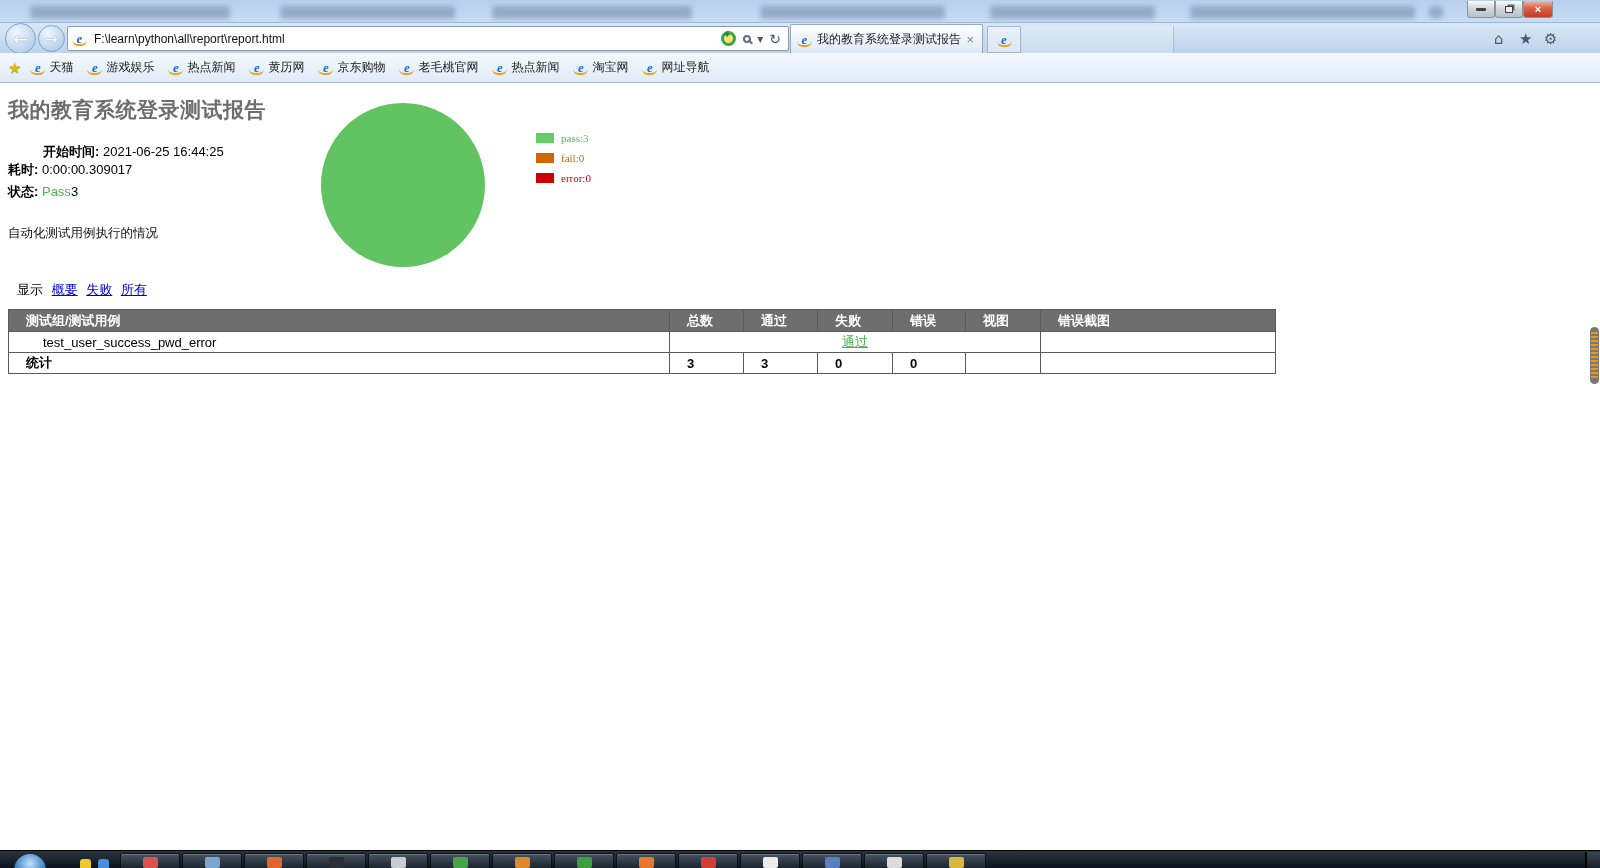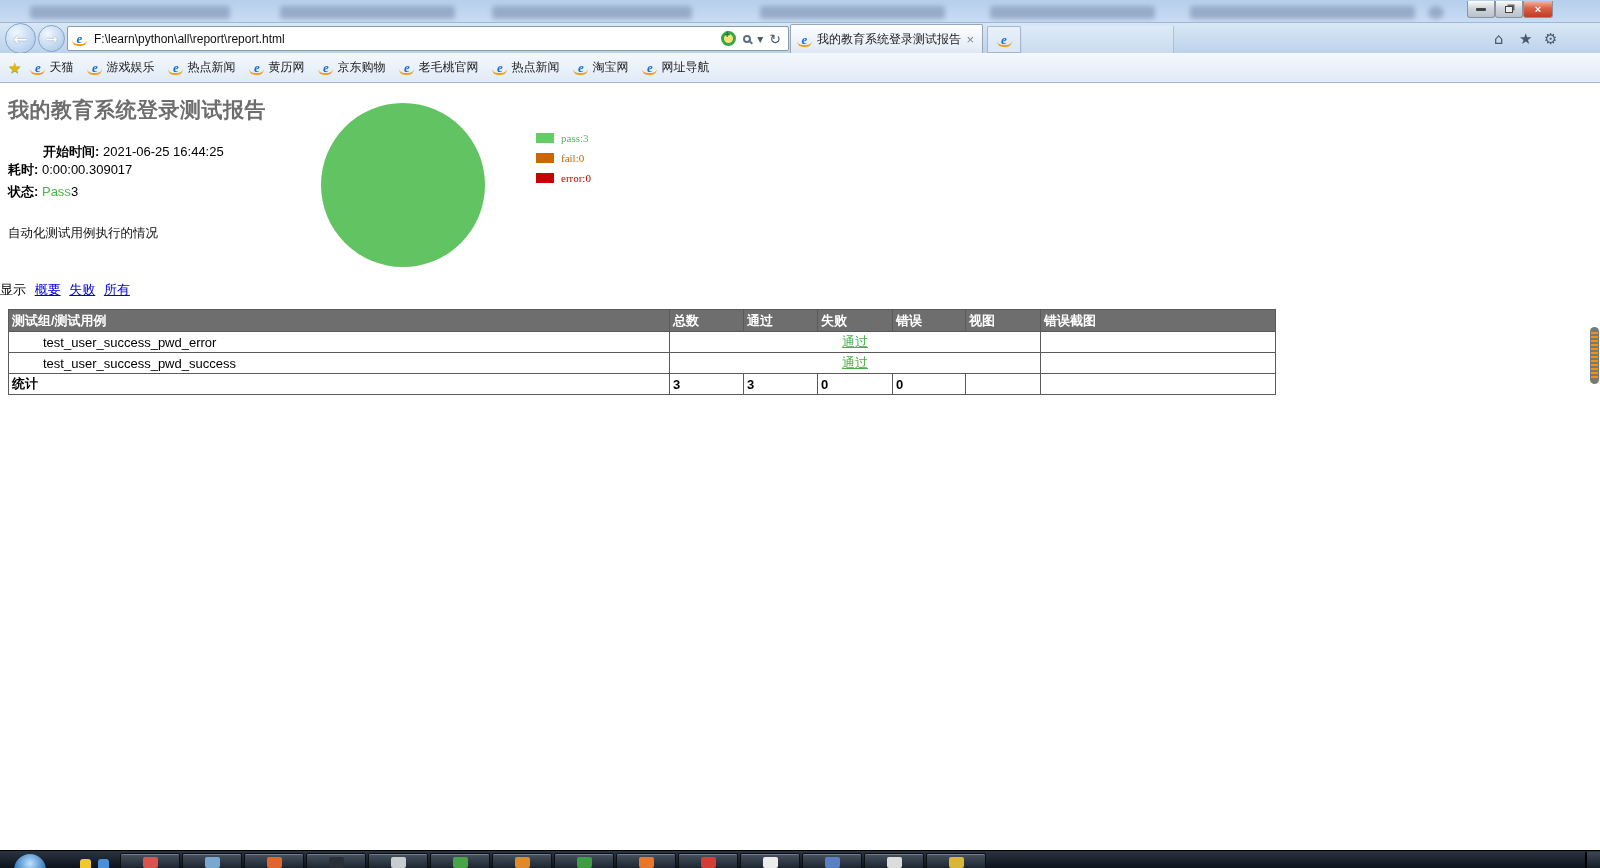--- a/index.html
+++ b/index.html
@@ -70,34 +70,34 @@
   .add-fav { color:#e7b416; text-shadow:0 1px 0 #7ab648; font-size:15px; margin-right:2px; font-family:"DejaVu Sans",sans-serif; }
 
   
   .rpt-title { position:absolute; left:8px; top:13px; font-size:21px; font-weight:bold;
                color:#6d6d6d; letter-spacing:0.5px; }
   .info { position:absolute; left:8px; font-size:13px; color:#000; }
   .info b { font-weight:bold; }
   .i1 { top:60px;margin-left:35px; } .i2 { top:78px; } .i3 { top:100px; }
   .pass-green { color:#4db54d; }
   .desc { position:absolute; left:8px; top:142px; font-size:12.5px; color:#111; }
-  .filters { position:absolute; left:0; top:198px; font-size:13px; color:#000; }
+  .filters { position:absolute; left:17px; top:198px; font-size:13px; color:#000; }
   .filters a { color:#0000d4; text-decoration:underline; margin-left:5px; }
 
   .pie { position:absolute; left:321px; top:20px; width:164px; height:164px;
          border-radius:50%; background:#61c361; }
   .legend { position:absolute; left:536px; top:49px; font-size:11px;font-family:Liberation Serif, serif; }
   .lg-row { display:flex; align-items:center; height:11px; margin-bottom:9px; }
   .lg-sw { width:18px; height:10px; margin-right:7px; }
   .sw-pass { background:#66cc66; } .sw-fail { background:#cc6600; } .sw-error { background:#cc0000; }
   .tx-pass { color:#55b855; } .tx-fail { color:#cc6600; } .tx-error { color:#cc0000; }
 
   table.report { position:absolute; left:8px; top:226px; width:1267px;
                  border-collapse:collapse; table-layout:fixed; font-size:13px; }
-  table.report th, table.report td { border:1px solid #5a5a5a; padding:1px 3px; overflow:hidden; white-space:nowrap; }
+  table.report th, table.report td { border:1px solid #5a5a5a; padding:1px 17px; overflow:hidden; white-space:nowrap; }
   table.report th { background:#6e6e6e; color:#fff; font-weight:bold; text-align:left; height:22px; }
   tr.class-row td { background:#64c364; height:20px; }
   tr.case-row td { height:20px; }
   tr.case-row .case-name { padding-left:34px; }
   tr.footer-row td { height:21px; font-weight:bold; }
   a.detail-link { color:#7d007d; text-decoration:underline; }
   a.pass-link { color:#4dae4d; text-decoration:underline; }
   td.center { text-align:center; }
 
   
@@ -275,25 +275,20 @@
       <th>失败</th>
       <th>错误</th>
       <th>视图</th>
       <th>错误截图</th>
     </tr>
     <tr class="case-row">
       <td class="case-name">test_user_success_pwd_error</td>
       <td class="center" colspan="5"><a href="#" class="pass-link">通过</a></td>
       <td></td>
     </tr>
-    <tr class="case-row">
-      <td class="case-name">test_user_success_pwd_success</td>
-      <td class="center" colspan="5"><a href="#" class="pass-link">通过</a></td>
-      <td></td>
-    </tr>
     <tr class="footer-row">
       <td>统计</td>
       <td>3</td>
       <td>3</td>
       <td>0</td>
       <td>0</td>
       <td></td>
       <td></td>
     </tr>
   </tbody>

